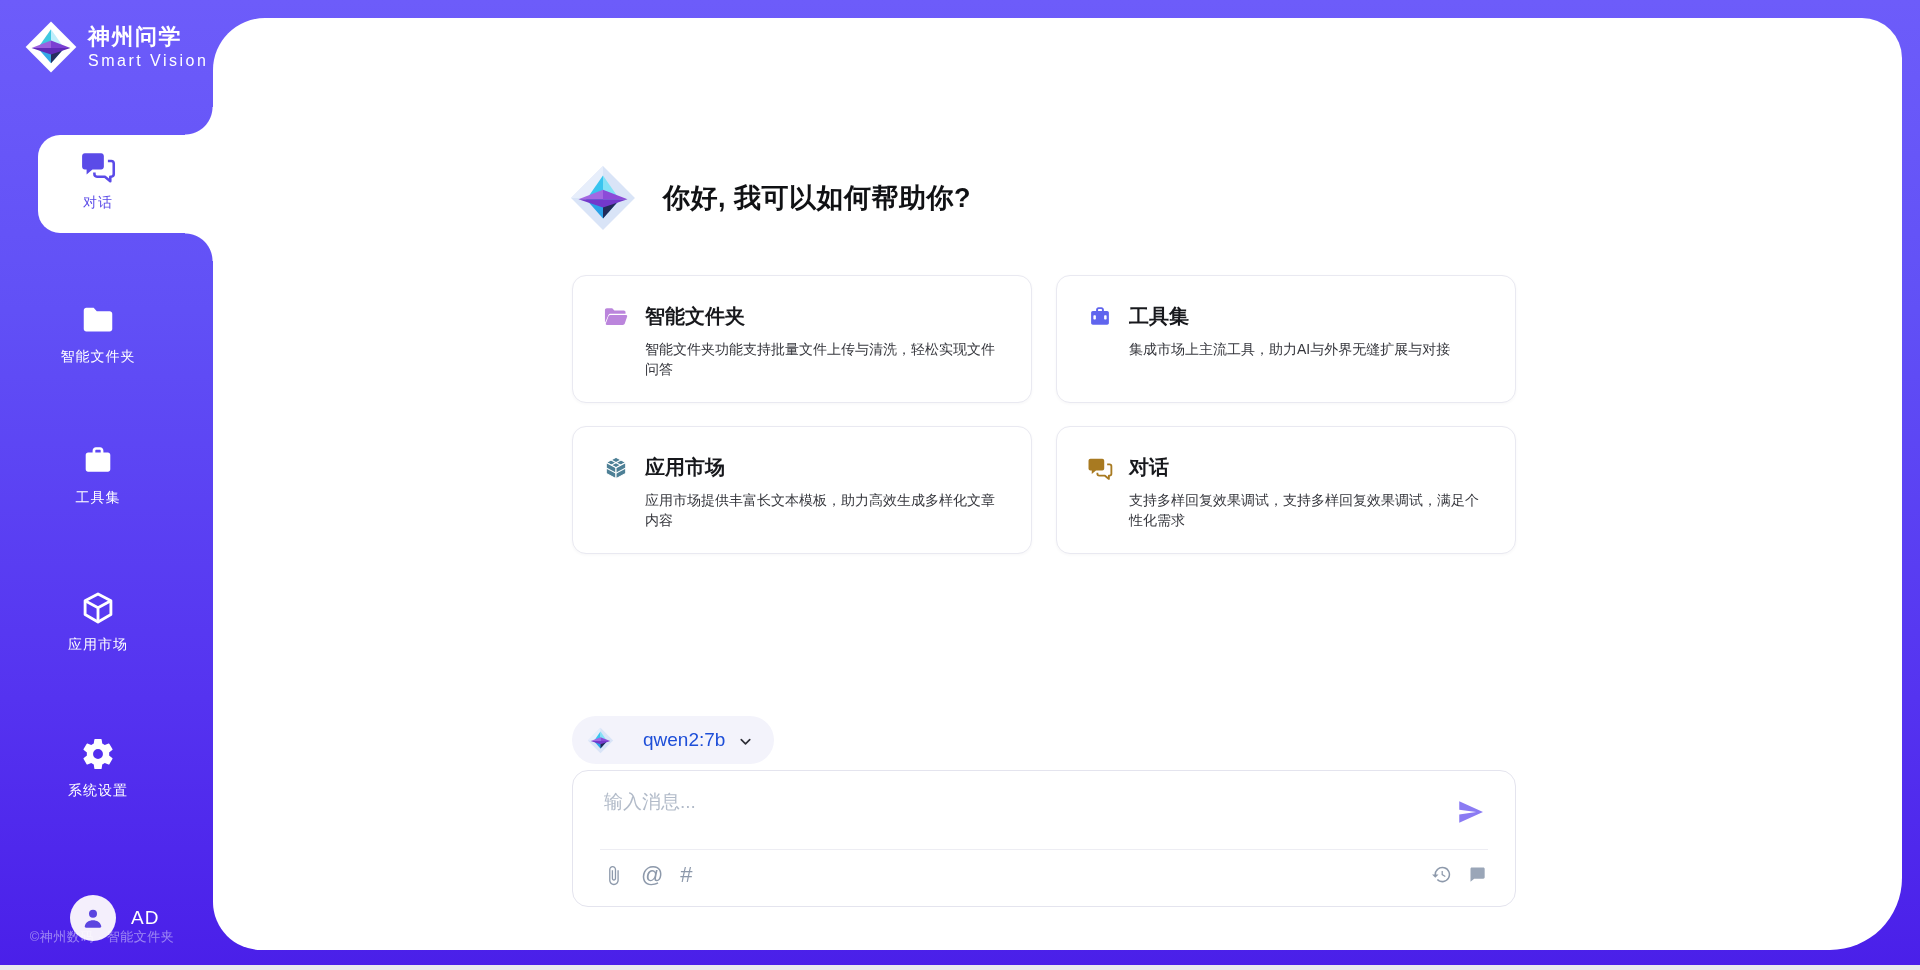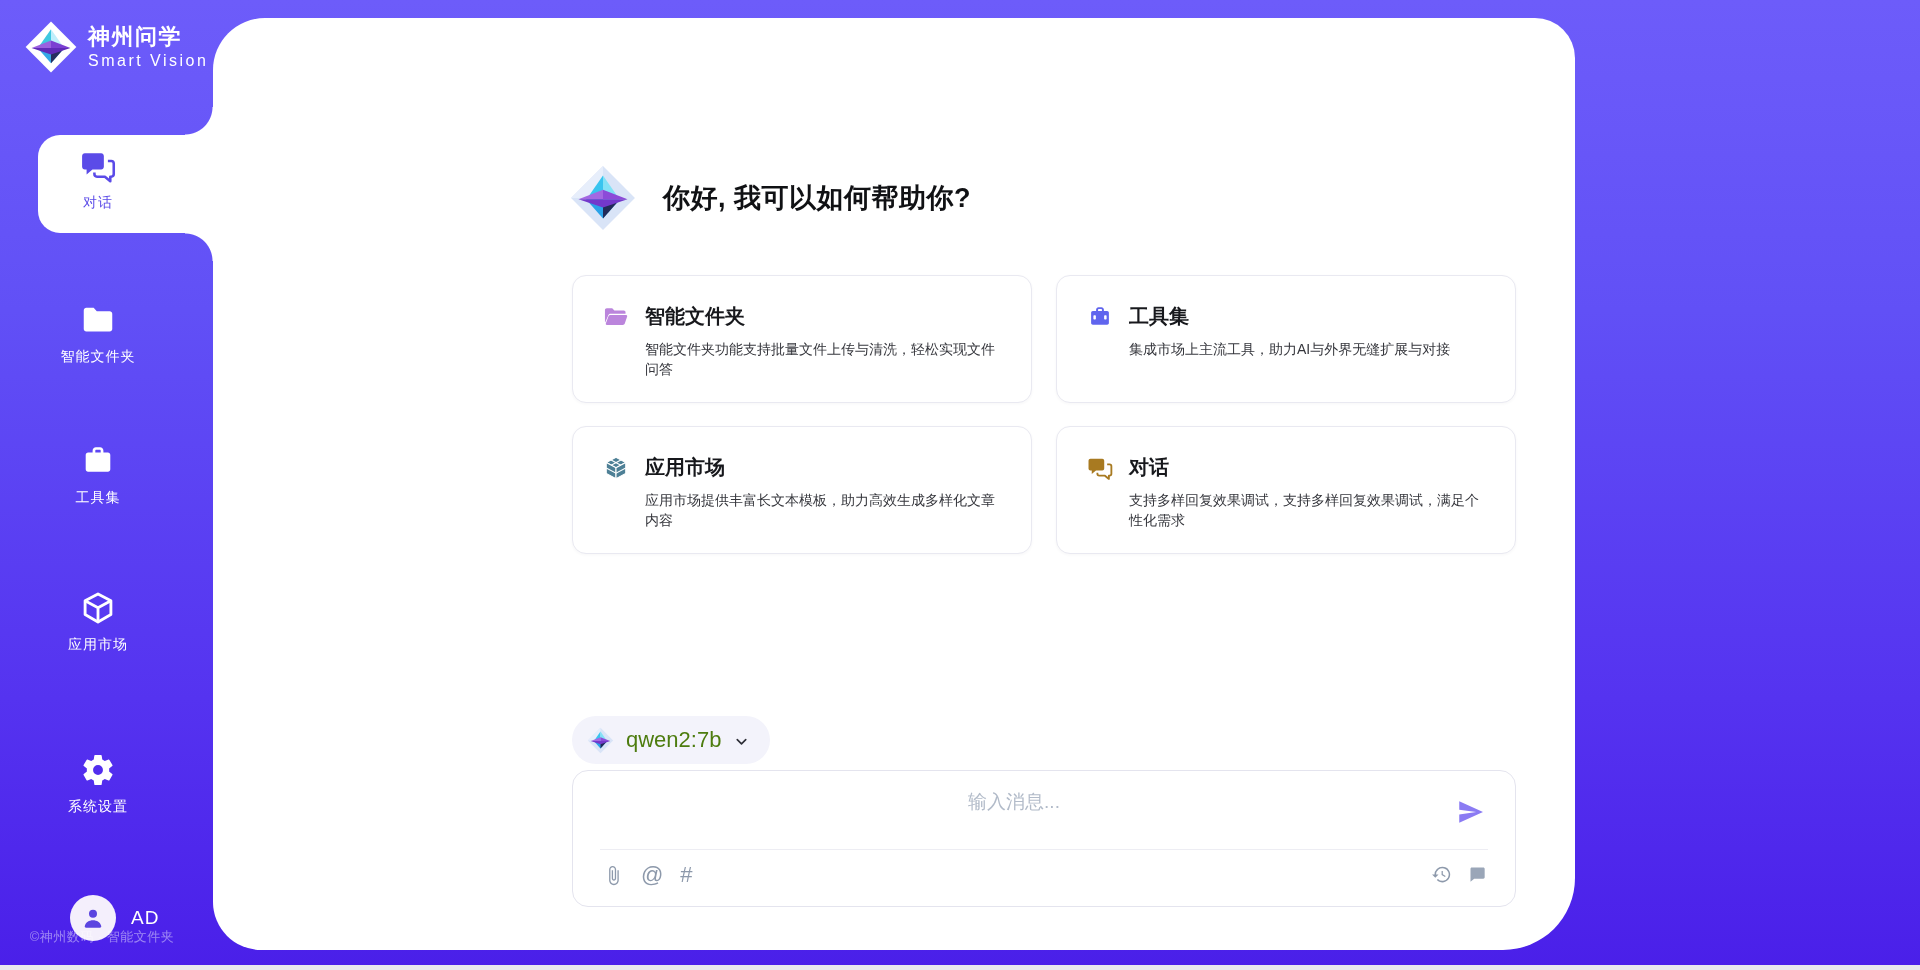--- a/index.html
+++ b/index.html
@@ -7,21 +7,21 @@
   body {
     position:relative;
     font-family:"Liberation Sans","DejaVu Sans",sans-serif;
     background:linear-gradient(180deg,#6d5cfa 0%,#6150f6 32%,#5533f0 72%,#4a1fe9 100%);
   }
   
   .page-bottom-edge{ position:absolute; left:0; bottom:0; width:100%; height:5px; background:#e8e8ee; }
 
   
   .main-panel{
-    position:absolute; left:213px; top:18px; width:1362px; height:932px;
+    position:absolute; left:213px; top:18px; width:1689px; height:932px;
     background:#ffffff; border-radius:52px 40px 72px 48px;
   }
 
   
   .sidebar{ position:absolute; left:0; top:0; width:213px; height:965px; }
   .logo-row{ position:absolute; left:24px; top:20px; display:flex; align-items:center; gap:10px; }
   .logo-row svg{ width:54px; height:54px; }
   .brand-name{ color:#fff; font-size:22px; font-weight:bold; letter-spacing:1.5px; line-height:1.15; }
   .brand-sub{ color:#fff; font-size:16px; letter-spacing:2.5px; margin-top:3px; }
 
@@ -30,21 +30,21 @@
     background:radial-gradient(circle at 0 0, rgba(0,0,0,0) 27px, #fff 28px); }
   .fillet-bottom{ position:absolute; left:185px; top:233px; width:28px; height:28px;
     background:radial-gradient(circle at 0 100%, rgba(0,0,0,0) 27px, #fff 28px); }
 
   .nav-item{ position:absolute; left:0; width:196px; display:flex; flex-direction:column; align-items:center; gap:10px;
     color:#fff; cursor:pointer; }
   .nav-item svg{ width:36px; height:36px; }
   .nav-label{ font-size:14px; letter-spacing:1px; }
   .nav-item.active{ color:#5b4be8; }
   .nav-chat{ top:148px; } .nav-folders{ top:302px; } .nav-toolbox{ top:443px; }
-  .nav-appmarket{ top:590px; } .nav-settings{ top:752px; }
+  .nav-appmarket{ top:590px; } .nav-settings{ top:736px; }
 
   .user-row{ position:absolute; left:70px; top:895px; display:flex; align-items:center; gap:15px; }
   .avatar{ width:46px; height:46px; border-radius:50%; background:#f4effc; display:flex; align-items:center; justify-content:center; }
   .avatar svg{ width:26px; height:26px; }
   .user-name{ color:#fff; font-size:19px; letter-spacing:1px; }
   .sidebar-footer{ position:absolute; left:0; top:928px; width:204px; text-align:center;
     color:rgba(255,255,255,0.45); font-size:13px; letter-spacing:0.5px; }
 
   
   .welcome{ position:absolute; left:356px; top:146px; display:flex; align-items:center; gap:26px; }
@@ -56,28 +56,28 @@
   .card{ height:128px; background:#fff; border:1px solid #e9e9f1; border-radius:14px;
     padding:27px 28px 0 30px; cursor:pointer; box-shadow:0 1px 3px rgba(40,40,80,0.04); }
   .card-head{ display:flex; align-items:center; gap:16px; }
   .card-head svg{ width:26px; height:26px; flex:0 0 26px; }
   .card-title{ font-size:20px; font-weight:bold; color:#17181c; }
   .card-desc{ margin:9px 0 0 42px; font-size:14px; line-height:1.45; color:#35363c; }
 
   .model-pill{ position:absolute; left:359px; top:698px; height:48px; border-radius:24px;
     background:#f3f3fb; display:inline-flex; align-items:center; gap:12px; padding:0 20px 0 15px; cursor:pointer; }
   .model-pill .gem{ width:27px; height:27px; }
-  .model-name{ font-size:22px; color:#4d7c0f; }
+  .model-name{ font-size:19px; color:#1d4ed8;margin-left:17px; }
   .chevron svg{ width:17px; height:17px; display:block; margin-top:2px; }
 
   .composer{ position:absolute; left:359px; top:752px; width:944px; height:137px;
     background:#fff; border:1px solid #e4e4ee; border-radius:16px; }
   .composer textarea{ position:absolute; left:31px; top:18px; width:820px; height:52px;
     border:none; outline:none; resize:none; font-size:19px; color:#35363c; background:transparent;
-    font-family:"Liberation Sans","DejaVu Sans",sans-serif;text-align:center; }
+    font-family:"Liberation Sans","DejaVu Sans",sans-serif; }
   .composer textarea::placeholder{ color:#b2bbc9; }
   .send-btn{ position:absolute; right:27px; top:26px; width:32px; height:32px; cursor:pointer; }
   .send-btn svg{ width:30px; height:30px; }
   .composer-divider{ position:absolute; left:27px; right:27px; top:78px; height:1px; background:#ededf3; }
   .composer-tools{ position:absolute; left:30px; top:93px; display:flex; align-items:center; gap:17px; }
   .tool-btn{ color:#8d99ab; cursor:pointer; display:flex; align-items:center; }
   .tool-btn svg{ width:21px; height:21px; }
   .tool-glyph{ font-size:22px; line-height:1; color:#8d99ab; }
   .composer-right{ position:absolute; right:27px; top:93px; display:flex; align-items:center; gap:15px; }
 </style>

